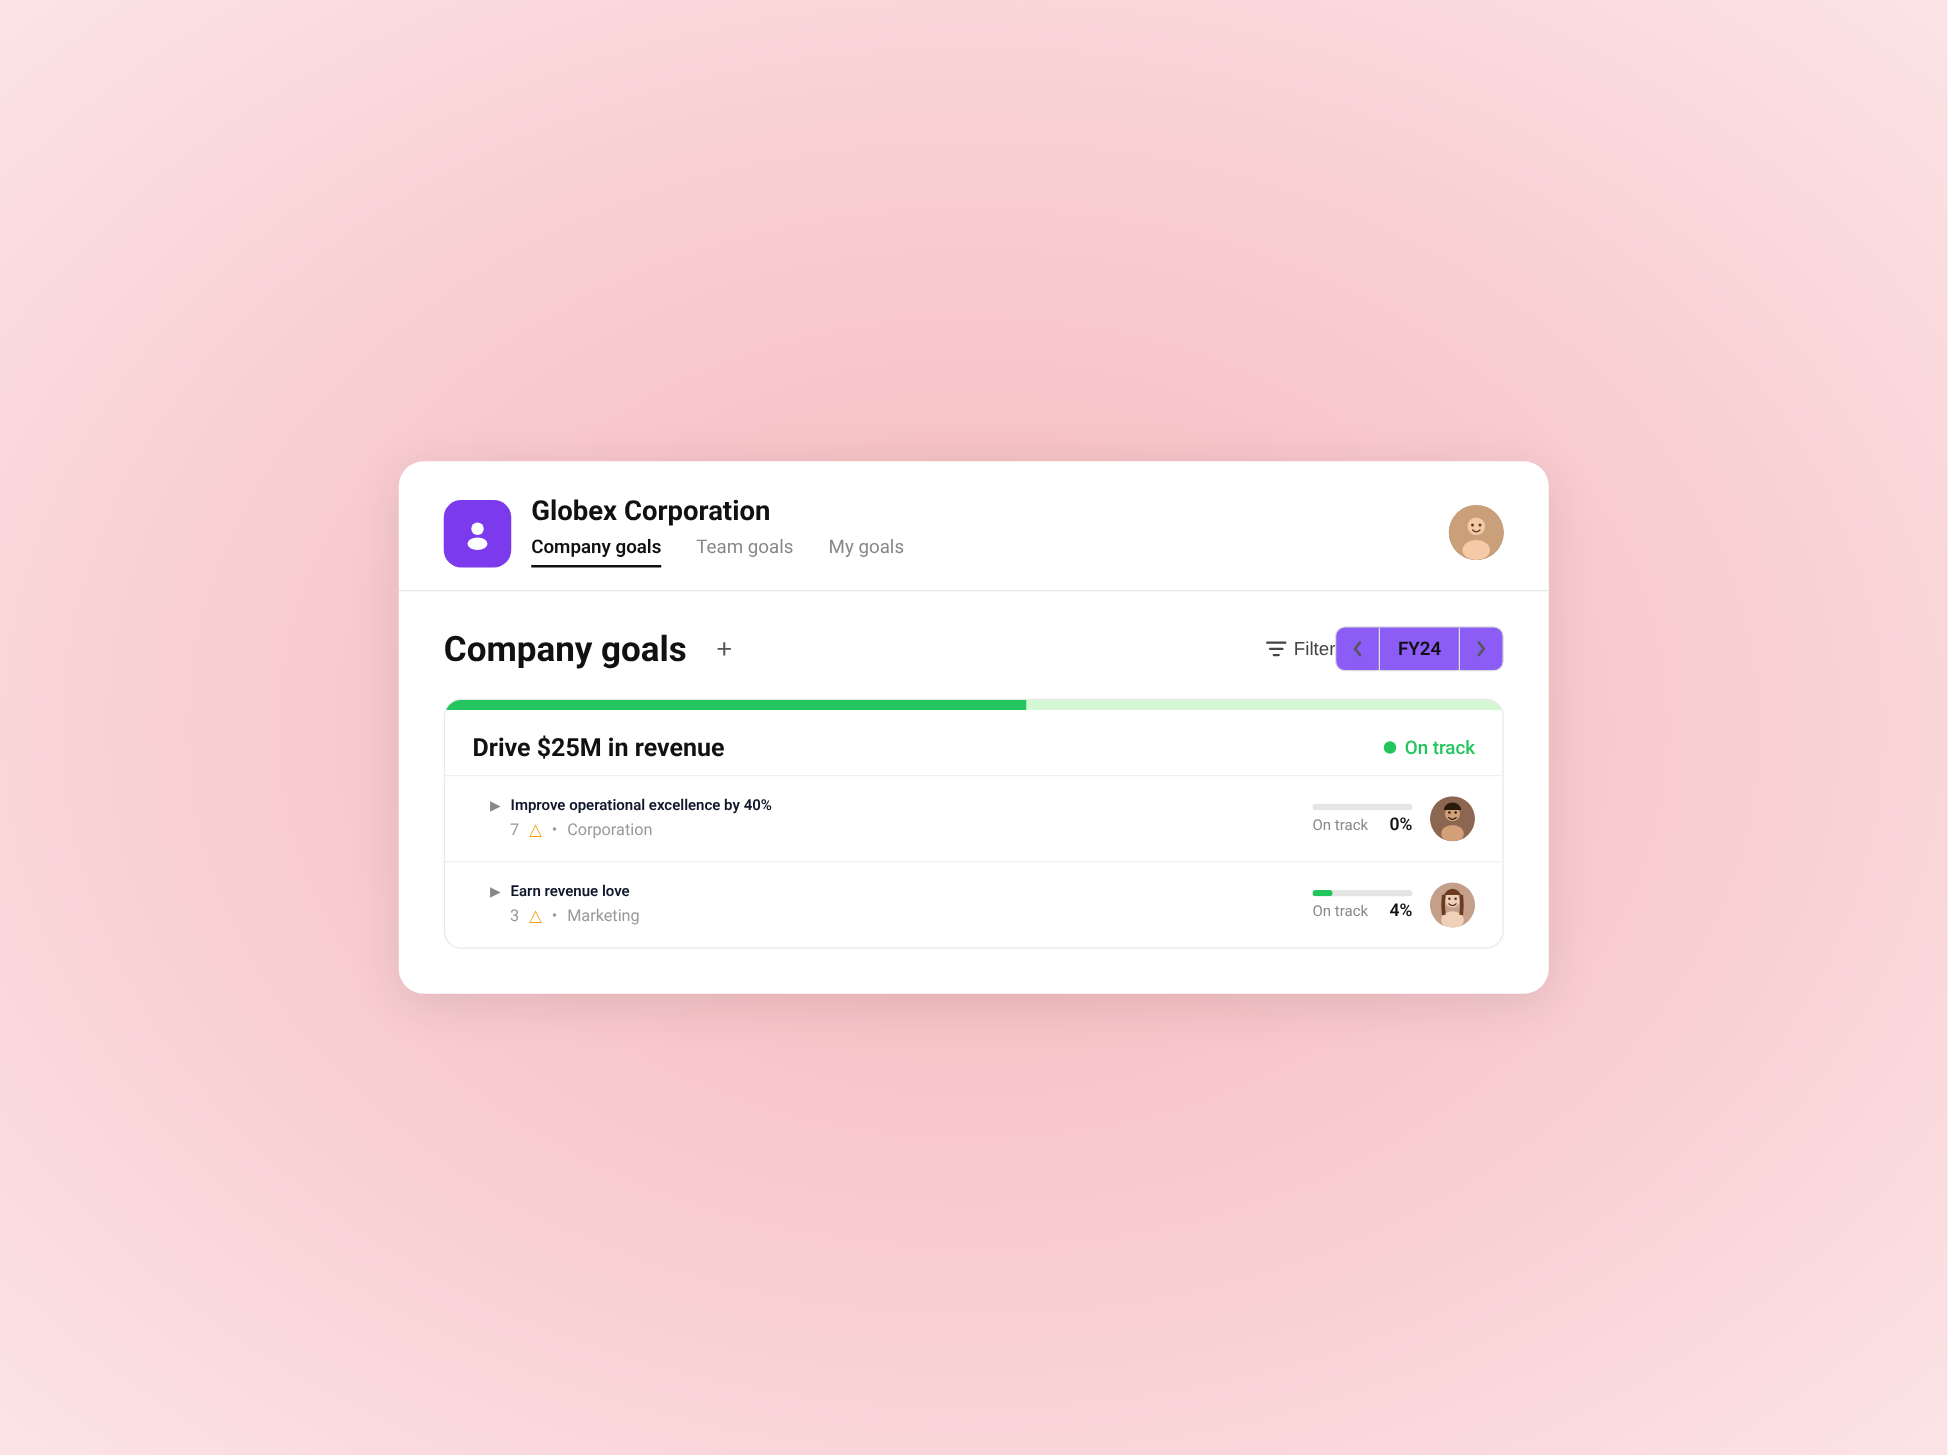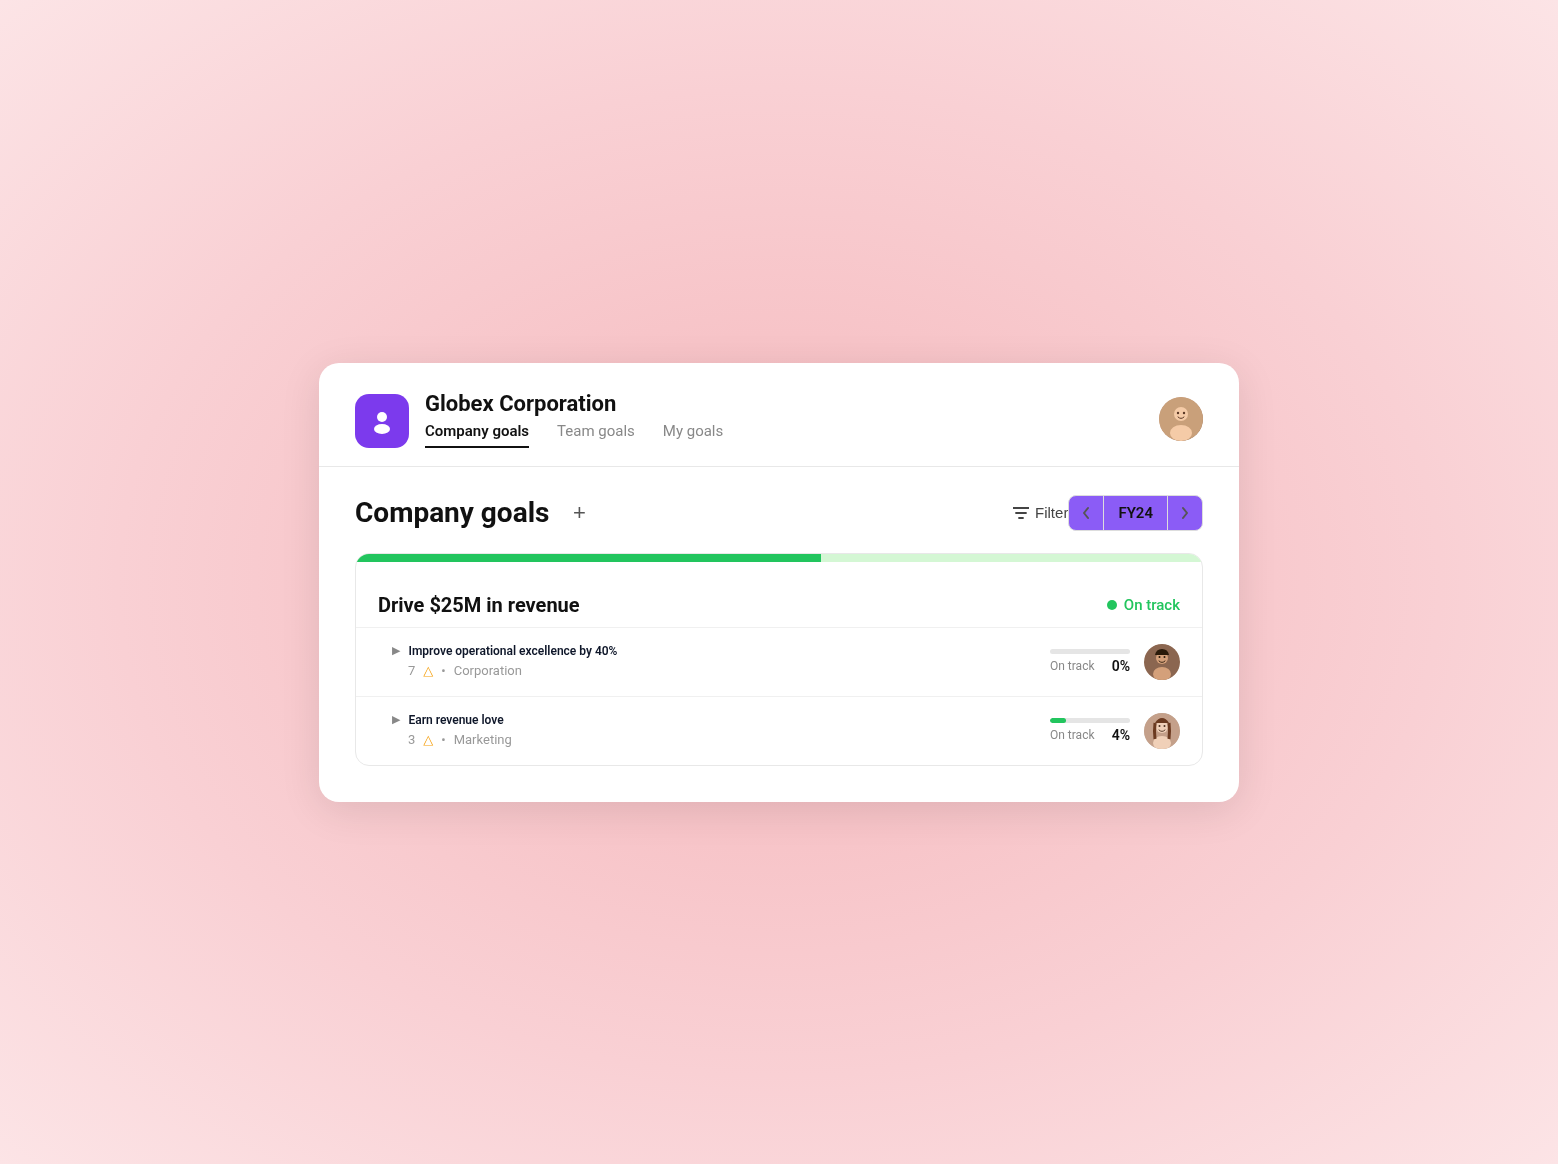--- a/index.html
+++ b/index.html
@@ -181,21 +181,21 @@
     }
     .goal-progress-bar-fill {
       height: 100%;
       background: #22c55e;
       border-radius: 0;
     }
     .goal-main-row {
       display: flex;
       align-items: center;
       justify-content: space-between;
-      padding: 31px 22px 10px 22px;
+      padding: 18px 22px 10px 22px;
     }
     .goal-main-title {
       font-size: 20px;
       font-weight: 700;
       color: #111;
     }
     .on-track-badge {
       display: flex;
       align-items: center;
       gap: 7px;

